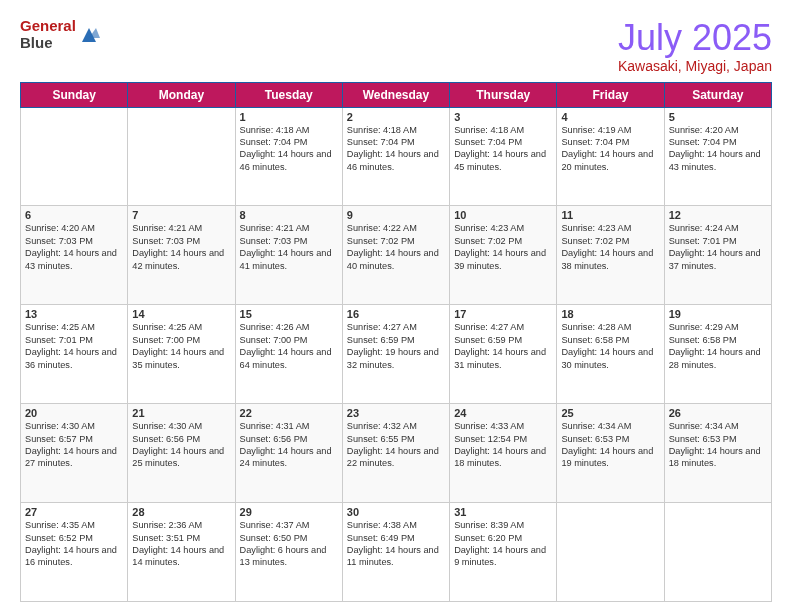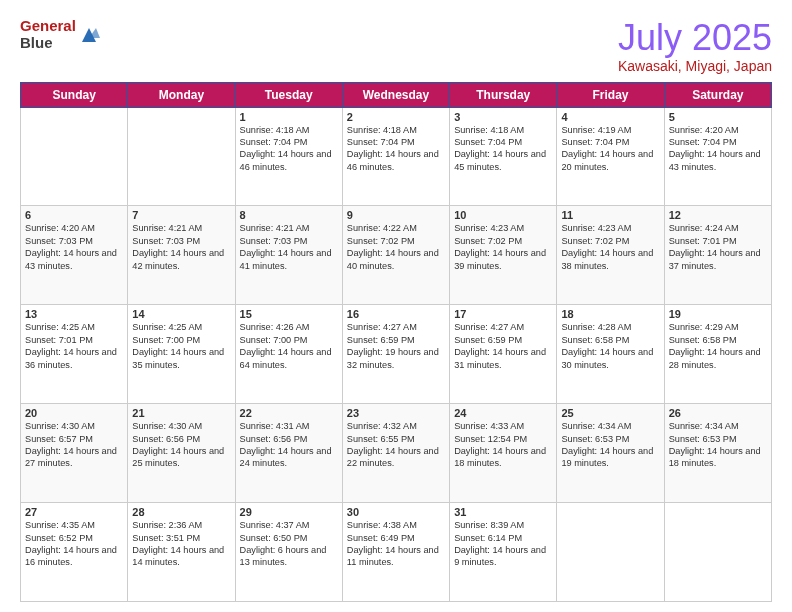--- a/index.html
+++ b/index.html
@@ -325,21 +325,21 @@
           </td>
           <td>
             <span class="day-num">30</span>
             <div class="cell-text">Sunrise: 4:38 AM</div>
             <div class="cell-text">Sunset: 6:49 PM</div>
             <div class="cell-text">Daylight: 14 hours and 11 minutes.</div>
           </td>
           <td>
             <span class="day-num">31</span>
             <div class="cell-text">Sunrise: 8:39 AM</div>
-            <div class="cell-text">Sunset: 6:14 PM</div>
+            <div class="cell-text">Sunset: 6:20 PM</div>
             <div class="cell-text">Daylight: 14 hours and 9 minutes.</div>
           </td>
           <td class="empty-cell"></td>
           <td class="empty-cell"></td>
         </tr>
       </tbody>
   </table>
 </div>
 
 </body></html>

